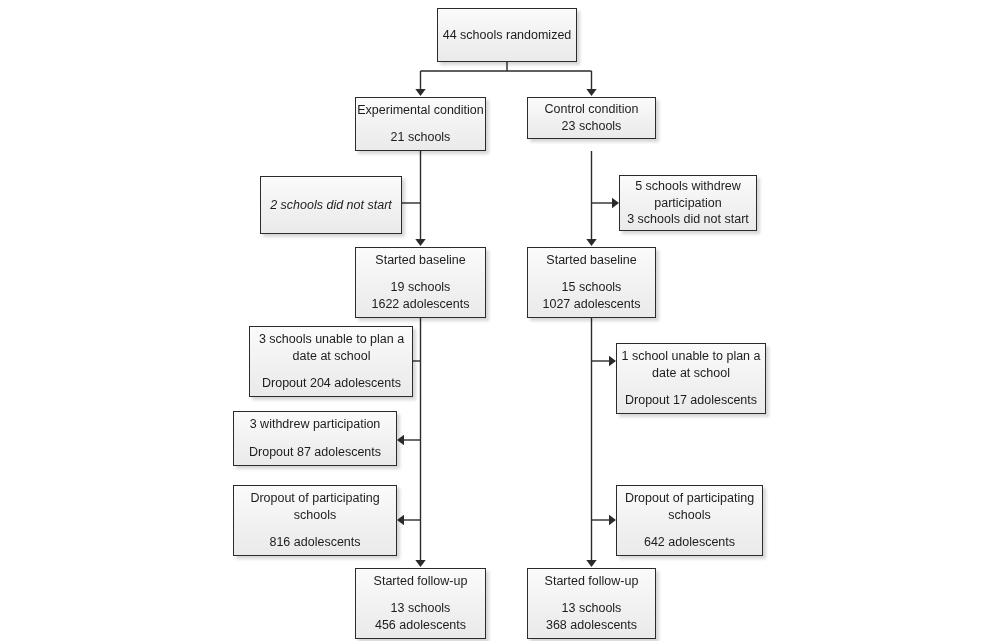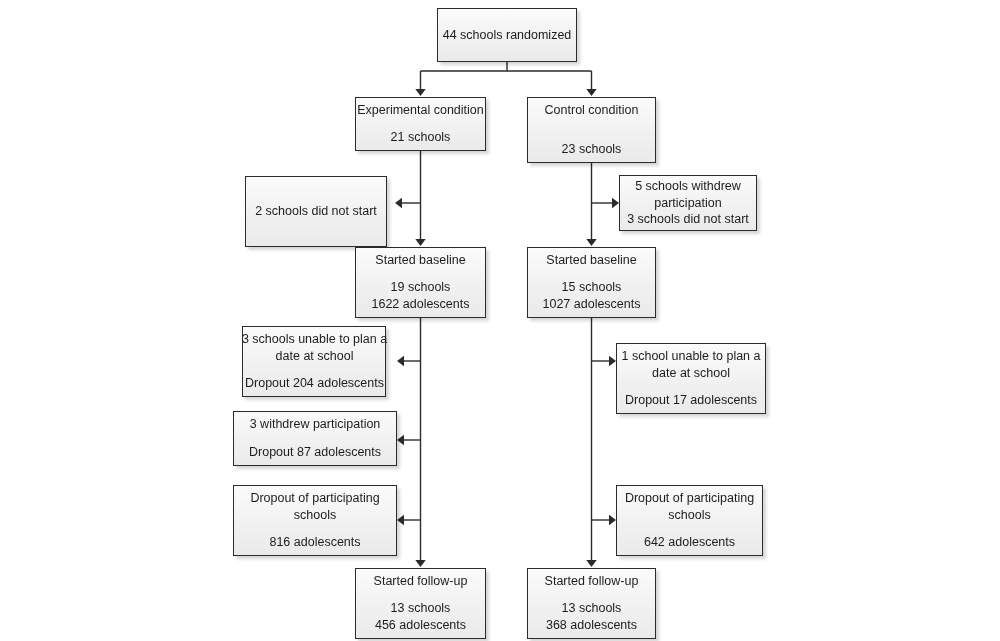--- a/index.html
+++ b/index.html
@@ -109,46 +109,46 @@
     </svg>
   <div id="nodes">
       <div class="node" style="left: 437px; top: 8px; width: 140px; height: 54px; border-color: rgb(43, 43, 43); color: rgb(28, 28, 28);">
         <span class="line">44 schools randomized</span>
       </div>
       <div class="node" style="left: 355px; top: 97px; width: 131px; height: 54px; border-color: rgb(43, 43, 43); color: rgb(28, 28, 28); text-align: right;">
         <span class="line">Experimental condition</span>
         <span class="gap"></span>
         <span class="line">21 schools</span>
       </div>
-      <div class="node" style="left: 527px; top: 97px; width: 129px; height: 66px; border-color: rgb(43, 43, 43); color: rgb(28, 28, 28); justify-content: space-between;">
+      <div class="node" style="left: 527px; top: 97px; width: 129px; height: 42px; border-color: rgb(43, 43, 43); color: rgb(28, 28, 28);">
         <span class="line">Control condition</span>
         <span class="gap"></span>
         <span class="line">23 schools</span>
       </div>
-      <div class="node" style="left: 245px; top: 176px; width: 142px; height: 71px; border-color: rgb(43, 43, 43); color: rgb(28, 28, 28);">
+      <div class="node" style="left: 260px; top: 176px; width: 142px; height: 58px; border-color: rgb(43, 43, 43); color: rgb(28, 28, 28); font-style: italic;">
         <span class="line">2 schools did not start</span>
       </div>
       <div class="node" style="left: 619px; top: 175px; width: 138px; height: 56px; border-color: rgb(43, 43, 43); color: rgb(28, 28, 28); text-align: center;">
         <span class="line">5 schools withdrew</span>
         <span class="line">participation</span>
         <span class="line">3 schools did not start</span>
       </div>
       <div class="node" style="left: 355px; top: 247px; width: 131px; height: 71px; border-color: rgb(43, 43, 43); color: rgb(28, 28, 28);">
         <span class="line">Started baseline</span>
         <span class="gap"></span>
         <span class="line">19 schools</span>
         <span class="line">1622 adolescents</span>
       </div>
       <div class="node" style="left: 527px; top: 247px; width: 129px; height: 71px; border-color: rgb(43, 43, 43); color: rgb(28, 28, 28);">
         <span class="line">Started baseline</span>
         <span class="gap"></span>
         <span class="line">15 schools</span>
         <span class="line">1027 adolescents</span>
       </div>
-      <div class="node" style="left: 242px; top: 326px; width: 144px; height: 71px; border-color: rgb(43, 43, 43); color: rgb(28, 28, 28); padding-left: 7px;">
+      <div class="node" style="left: 249px; top: 326px; width: 164px; height: 71px; border-color: rgb(43, 43, 43); color: rgb(28, 28, 28); padding-left: 7px;">
         <span class="line">3 schools unable to plan a</span>
         <span class="line">date at school</span>
         <span class="gap"></span>
         <span class="line">Dropout 204 adolescents</span>
       </div>
       <div class="node" style="left: 616px; top: 326px; width: 150px; height: 71px; border-color: rgb(43, 43, 43); color: rgb(28, 28, 28); margin-top: 17px;">
         <span class="line">1 school unable to plan a</span>
         <span class="line">date at school</span>
         <span class="gap"></span>
         <span class="line">Dropout 17 adolescents</span>

